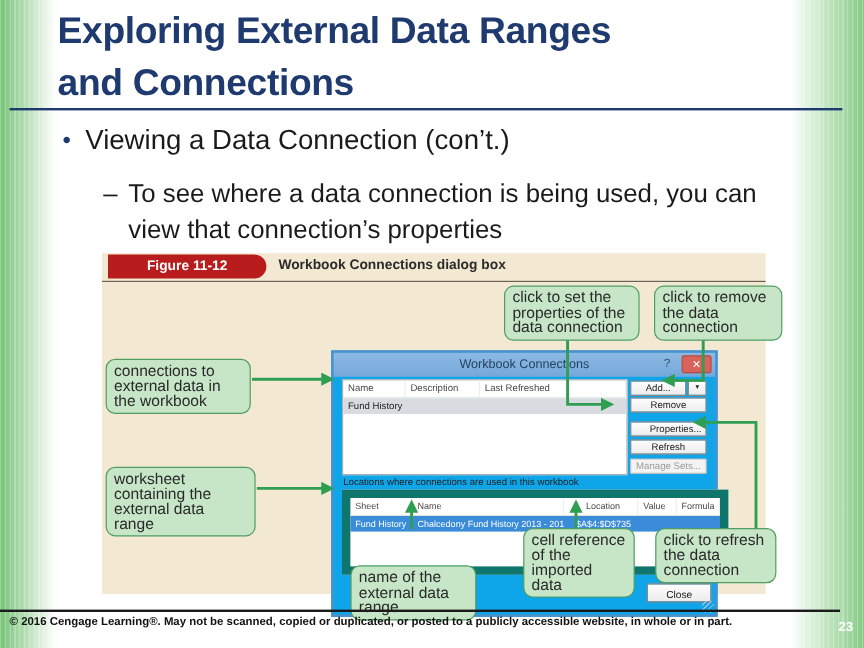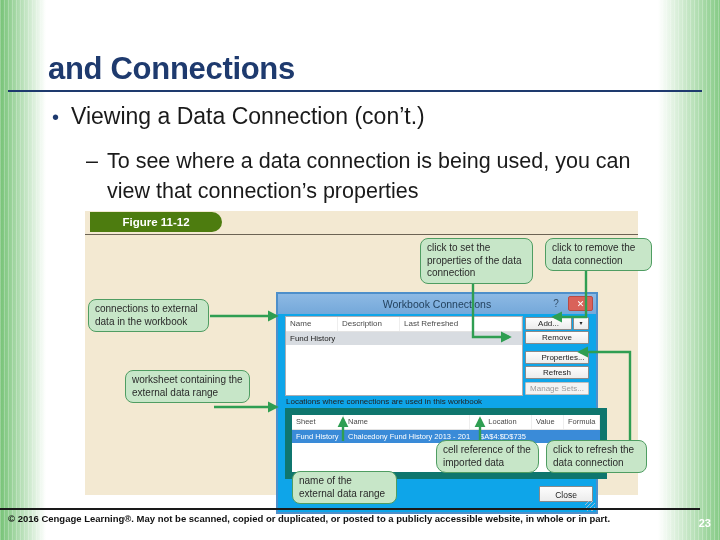--- a/index.html
+++ b/index.html
@@ -24,29 +24,29 @@
   
   .bullet1 { position:absolute; left:52px; top:103px; font-size:23px; color:#1a1a1a;
              display:flex; gap:12px; }
   .bullet1 .dot { color:#1e3a6e; font-size:20px; line-height:28px; }
   .sub { position:absolute; left:86px; top:146px; font-size:21.5px; color:#1a1a1a;
          line-height:30px; display:flex; gap:9px; }
   .sub .txt { width:535px; }
 
   
   .fig { position:absolute; left:85px; top:211px; width:553px; height:284px; background:#f3e9d2; }
-  .fig-label { position:absolute; left:5px; top:1px; width:132px; height:20px; background:#4d7c0f;
+  .fig-label { position:absolute; left:5px; top:1px; width:132px; height:20px; background:#b91c1c;
                color:#fff; font-weight:bold; font-size:11.5px; text-align:center; line-height:20px;
                border-radius:0 12px 12px 0; }
   .fig-caption { position:absolute; left:147px; top:4px; font-size:11.5px; font-weight:bold; color:#2b2b2b; }
   .fig-rule { position:absolute; left:0; top:23px; width:553px; height:1px; background:#6b6354; }
 
   
   .callout { position:absolute; background:#c7e6c8; border:1.5px solid #4f9d62; border-radius:8px;
-             font-size:10px; color:#2a2a2a; padding:3px 6px; line-height:12.5px; box-sizing:border-box; }
+             font-size:13px; color:#2a2a2a; padding:3px 6px; line-height:12.5px; box-sizing:border-box; }
 
   
   .dlg { position:absolute; left:276px; top:272px; width:318px; height:218px;
          background:#0ea5e9; border:2px solid #4e8fca; box-sizing:content-box;margin-top:20px; }
   .dlg-title { position:relative; height:20px; background:linear-gradient(#8db9e4,#74a8da);
                text-align:center; font-size:10.5px; color:#24435f; line-height:20px; }
   .dlg-help { position:absolute; right:33px; top:0; width:14px; height:20px; font-size:10px;
               color:#34506b; text-align:center; line-height:20px; }
   .dlg-x { position:absolute; right:3px; top:2px; width:25px; height:15px; background:#d9625a;
            color:#fff; font-size:9px; text-align:center; line-height:15px; border-radius:2px;
@@ -93,37 +93,38 @@
   .page-num { position:absolute; right:9px; top:517px; color:#ffffff; font-weight:bold; font-size:11px; }
 </style>
 </head>
 <body>
 
 <div class="slide">
   <div class="edge-left"></div>
   <div class="edge-right"></div>
 
   <div class="title">
-    <br>
+    <span>Exploring External Data Ranges</span><br>
     <span>and Connections</span>
   </div>
   <div class="title-rule"></div>
 
   <div class="bullet1">
     <span class="dot">•</span>
     <span>Viewing a Data Connection (con’t.)</span>
   </div>
 
   <div class="sub">
     <span>–</span>
     <span class="txt">To see where a data connection is being used, you can view that connection’s properties</span>
   </div>
 
   <div class="fig">
     <div class="fig-label">Figure 11-12</div>
+    <div class="fig-caption">Workbook Connections dialog box</div>
     <div class="fig-rule"></div>
   </div>
 
   <div class="dlg">
     <div class="dlg-title">
       <span>Workbook Connections</span>
       <span class="dlg-help">?</span>
       <span class="dlg-x">✕</span>
     </div>
 
@@ -179,21 +180,21 @@
       <path d="M586 267 V317 H554" marker-end="url(#ah)"></path>
       <path d="M630 441 V352 H580" marker-end="url(#ah)"></path>
       <path d="M343 441 V419" marker-end="url(#ah)"></path>
       <path d="M480 441 V419" marker-end="url(#ah)"></path>
     </g>
   </svg>
 
   <div class="callout" style="left:420px; top:238px; width:113px;">click to set the properties of the data connection</div>
   <div class="callout" style="left:545px; top:238px; width:107px;">click to remove the data connection</div>
   <div class="callout" style="left:88px; top:299px; width:121px;">connections to external data in the workbook</div>
-  <div class="callout" style="left:88px; top:370px; width:125px;margin-left:37px;">worksheet containing the external data range</div>
+  <div class="callout" style="left:88px; top:389px; width:125px;">worksheet containing the external data range</div>
   <div class="callout" style="left:292px; top:440px; width:105px;margin-top:31px;">name of the external data range</div>
-  <div class="callout" style="left:436px; top:440px; width:103px;border-radius:10px;">cell reference of the imported data</div>
+  <div class="callout" style="left:436px; top:440px; width:93px;">cell reference of the imported data</div>
   <div class="callout" style="left:546px; top:440px; width:101px;">click to refresh the data connection</div>
 
   <div class="footer-rule"></div>
   <div class="footer">© 2016 Cengage Learning®. May not be scanned, copied or duplicated, or posted to a publicly accessible website, in whole or in part.</div>
   <div class="page-num">23</div>
 </div>
 
 </body></html>

